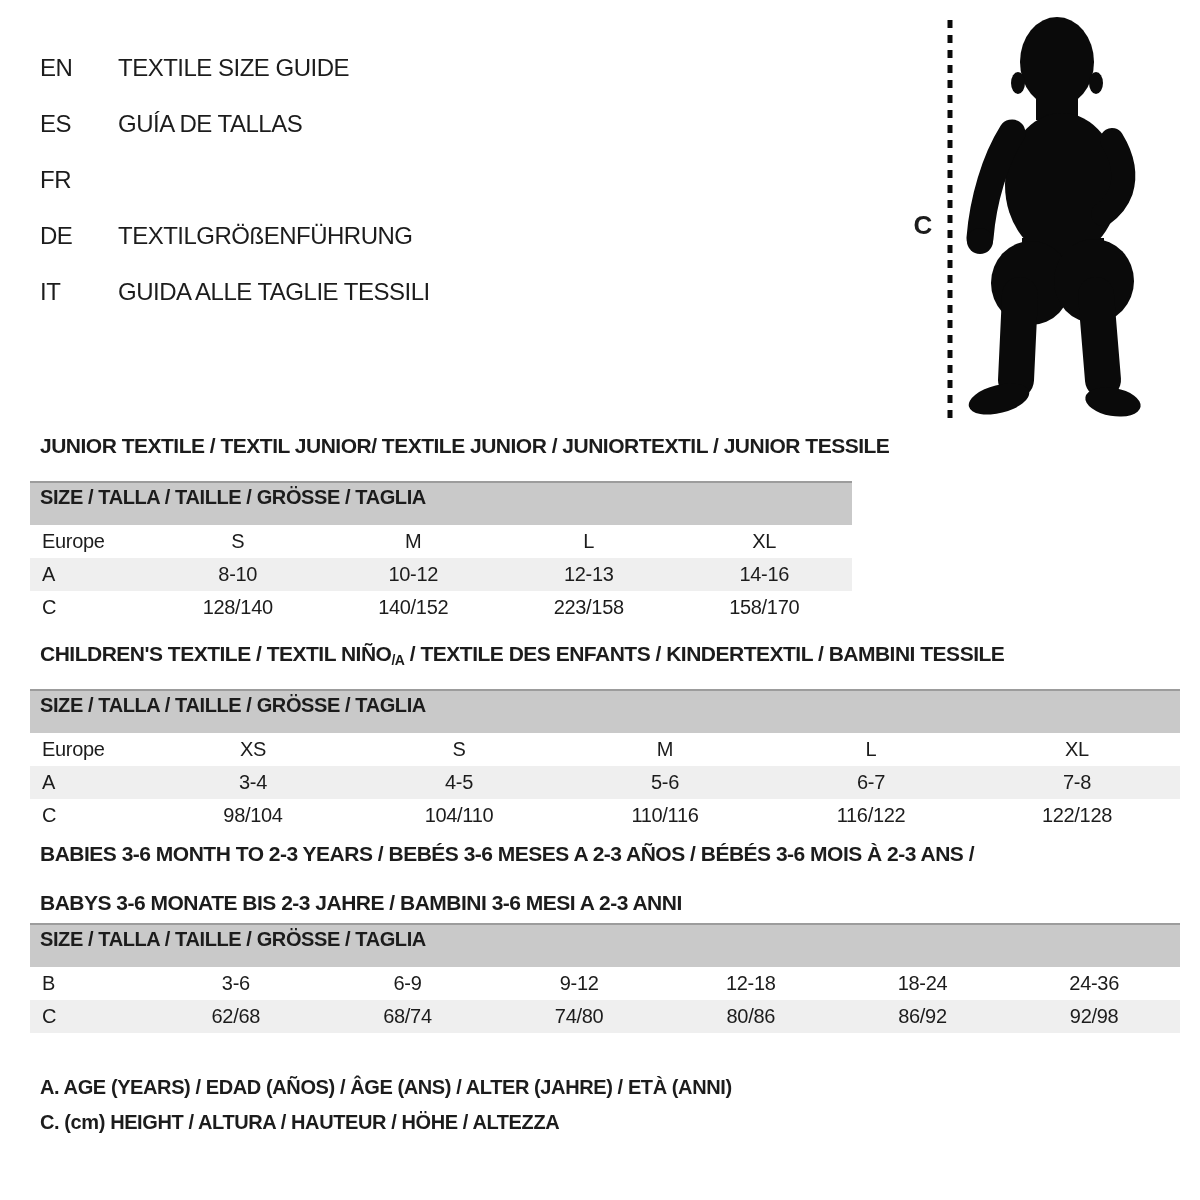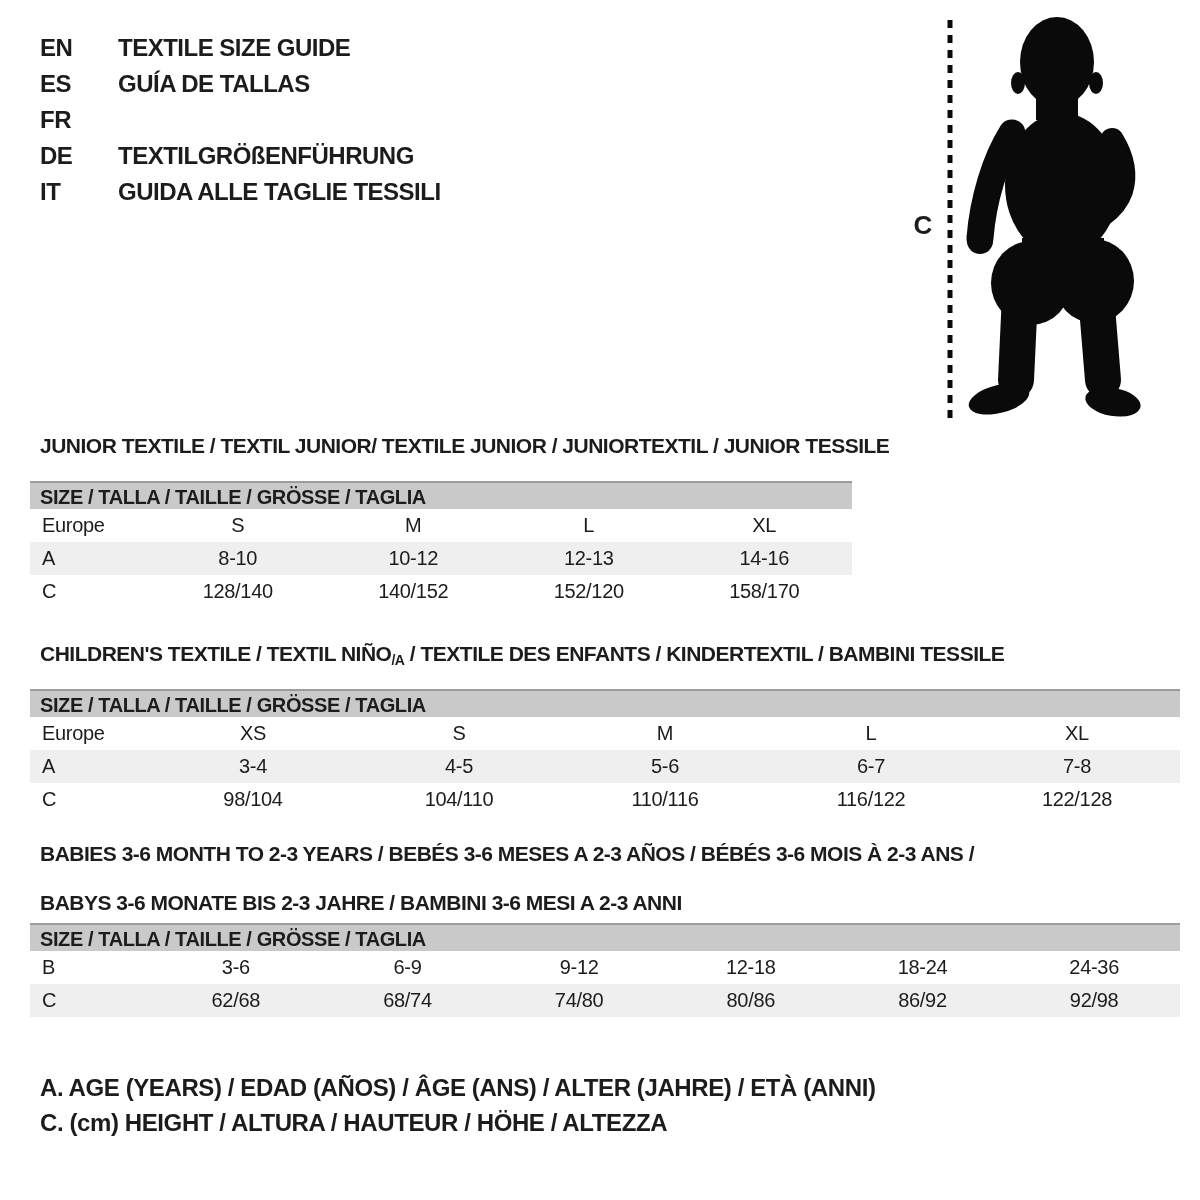--- a/index.html
+++ b/index.html
@@ -13,49 +13,49 @@
   body{
     width:1200px;height:1200px;position:relative;overflow:hidden;
     background:var(--page-bg,#fff);
     color:var(--ink,#1c1c1c);
     font-family:"Liberation Sans","DejaVu Sans",sans-serif;
   }
   .abs{position:absolute;}
 
   
   .lang-list{left:40px;top:30px;}
-  .lang-row{display:flex;line-height:36px;font-size:24px;font-weight:bold;letter-spacing:-0.5px;}
+  .lang-row{display:flex;line-height:36px;font-size:24px;font-weight:normal;letter-spacing:-0.5px;margin-top:20px;}
   .lang-code{width:78px;flex:0 0 78px;}
 
   
   .figure{left:900px;top:0;width:300px;height:440px;}
   .height-label{left:903px;top:210px;width:40px;text-align:center;
     font-size:26px;font-weight:bold;}
 
   
   .section-title{font-size:21px;font-weight:bold;letter-spacing:-0.5px;white-space:nowrap;}
   .title-sub{font-size:14px;vertical-align:-4px;}
   .size-bar{
     background:var(--bar-bg,#c9c9c9);
     border-top:2px solid var(--bar-edge,#9c9c9c);
-    height:28px;line-height:28px;
+    height:44px;line-height:28px;
     font-size:20px;font-weight:bold;letter-spacing:-0.4px;
     padding-left:10px;box-sizing:border-box;
   }
   table.size-table{border-collapse:collapse;table-layout:fixed;}
   table.size-table td{
     height:33px;padding:0;font-size:20px;letter-spacing:-0.3px;
     text-align:center;vertical-align:middle;white-space:nowrap;
   }
   table.size-table td.row-label{text-align:left;padding-left:12px;}
   tr.band{background:var(--band-bg,#efefef);}
 
   
   .notes{left:40px;top:1070px;}
-  .note-line{font-size:24px;font-weight:bold;letter-spacing:-0.4px;line-height:35px;white-space:nowrap;}
+  .note-line{font-size:20px;font-weight:bold;letter-spacing:-0.4px;line-height:35px;white-space:nowrap;}
 </style>
 </head>
 <body>
 
 <div class="abs lang-list">
   <div class="lang-row">
     <span class="lang-code">EN</span>
     <span>TEXTILE SIZE GUIDE</span>
   </div>
   <div class="lang-row">
@@ -130,21 +130,21 @@
       <td class="row-label">A</td>
       <td>8-10</td>
       <td>10-12</td>
       <td>12-13</td>
       <td>14-16</td>
     </tr>
     <tr>
       <td class="row-label">C</td>
       <td>128/140</td>
       <td>140/152</td>
-      <td>152/120</td>
+      <td>223/158</td>
       <td>158/170</td>
     </tr>
   </tbody>
     </table>
 </div>
 
 <div class="abs section-title" style="left:40px;top:642px;">
   <span>CHILDREN'S TEXTILE / TEXTIL NIÑO</span><span class="title-sub">/A</span><span> / TEXTILE DES ENFANTS / KINDERTEXTIL / BAMBINI TESSILE</span>
 </div>
 <div class="abs" style="left:30px;top:689px;width:1150px;">

